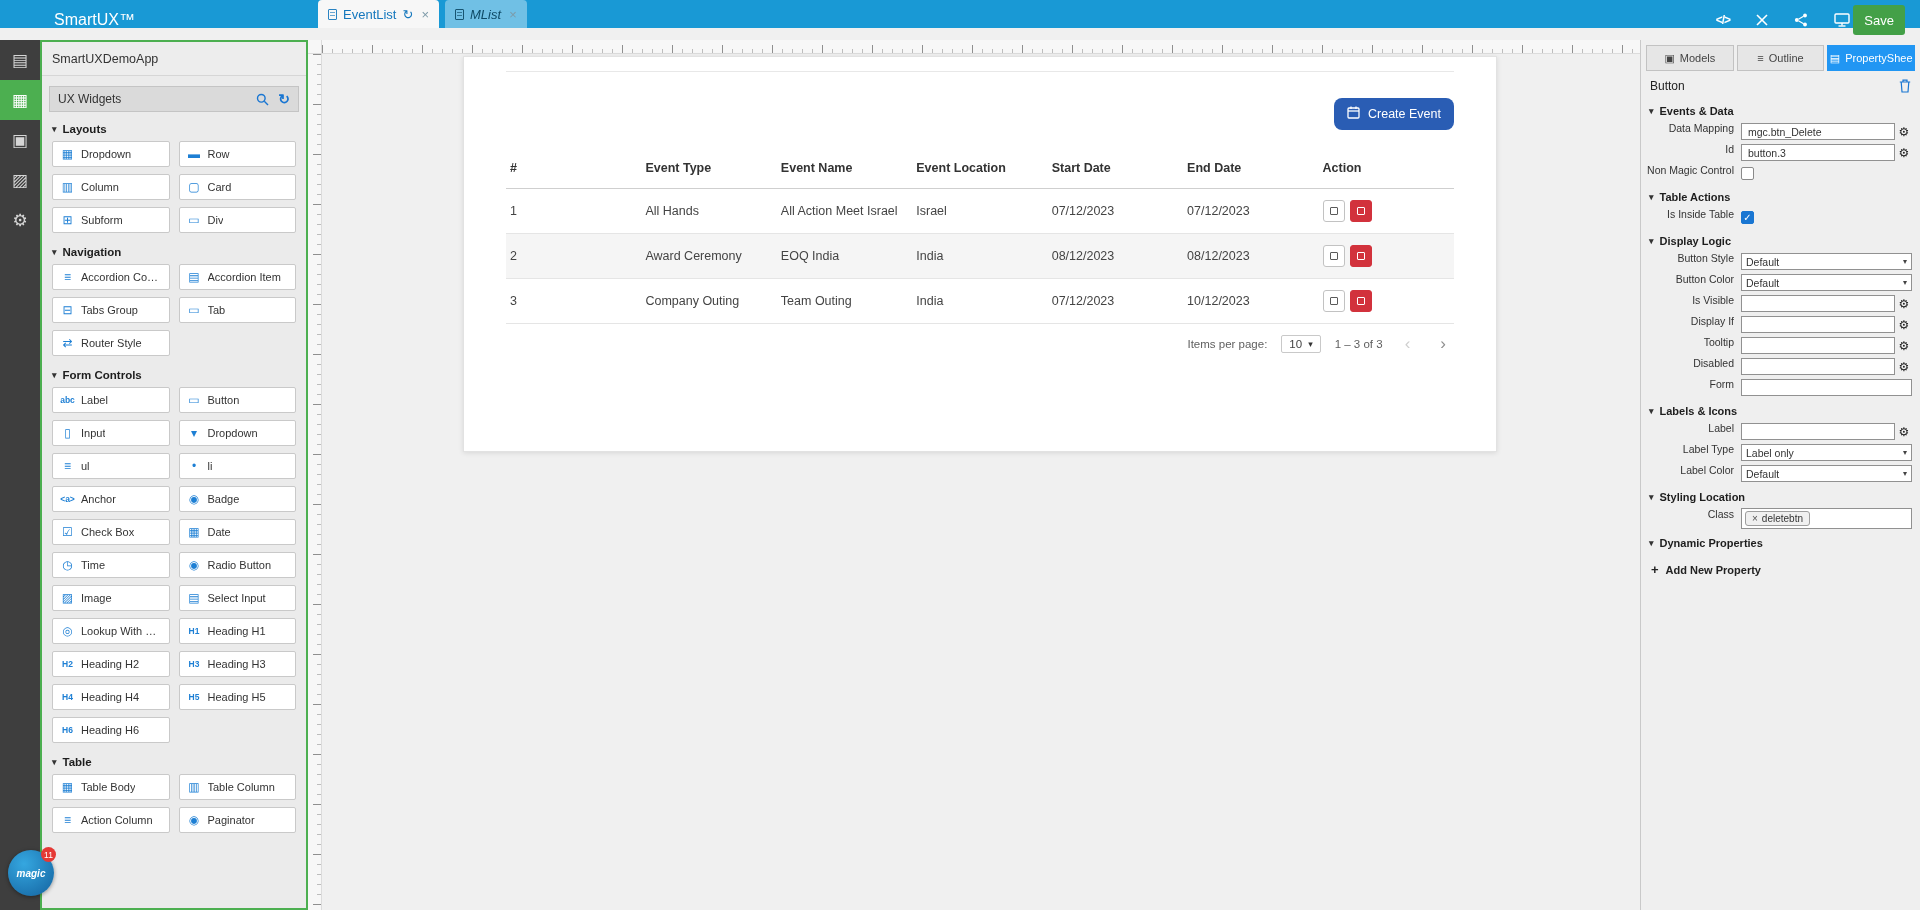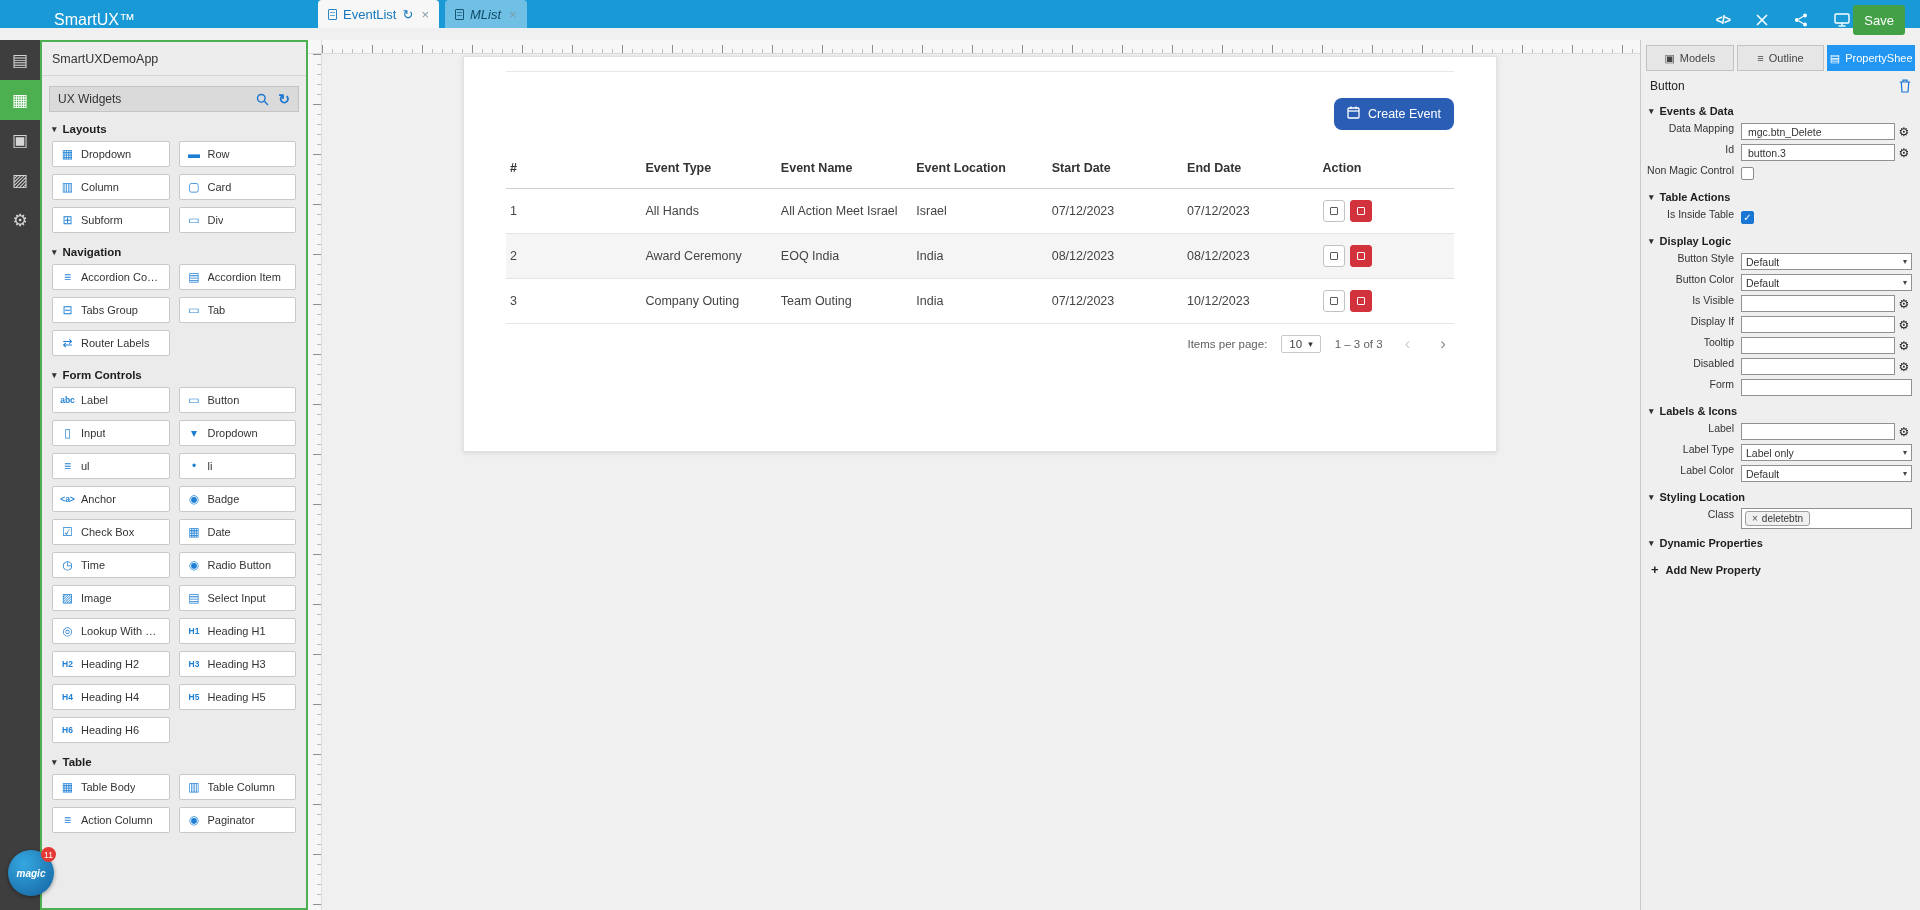--- a/index.html
+++ b/index.html
@@ -248,21 +248,21 @@
         <div class="tile">
           <span class="tile-icon">⊟</span>
           <span class="tile-label">Tabs Group</span>
         </div>
         <div class="tile">
           <span class="tile-icon">▭</span>
           <span class="tile-label">Tab</span>
         </div>
         <div class="tile">
           <span class="tile-icon">⇄</span>
-          <span class="tile-label">Router Labels</span>
+          <span class="tile-label">Router Style</span>
         </div>
       </div>
       <div class="section-title">
         <span class="caret">▾</span>
         <span>Form Controls</span>
       </div>
       <div class="tiles">
         <div class="tile">
           <span class="tile-icon txt">abc</span>
           <span class="tile-label">Label</span>

